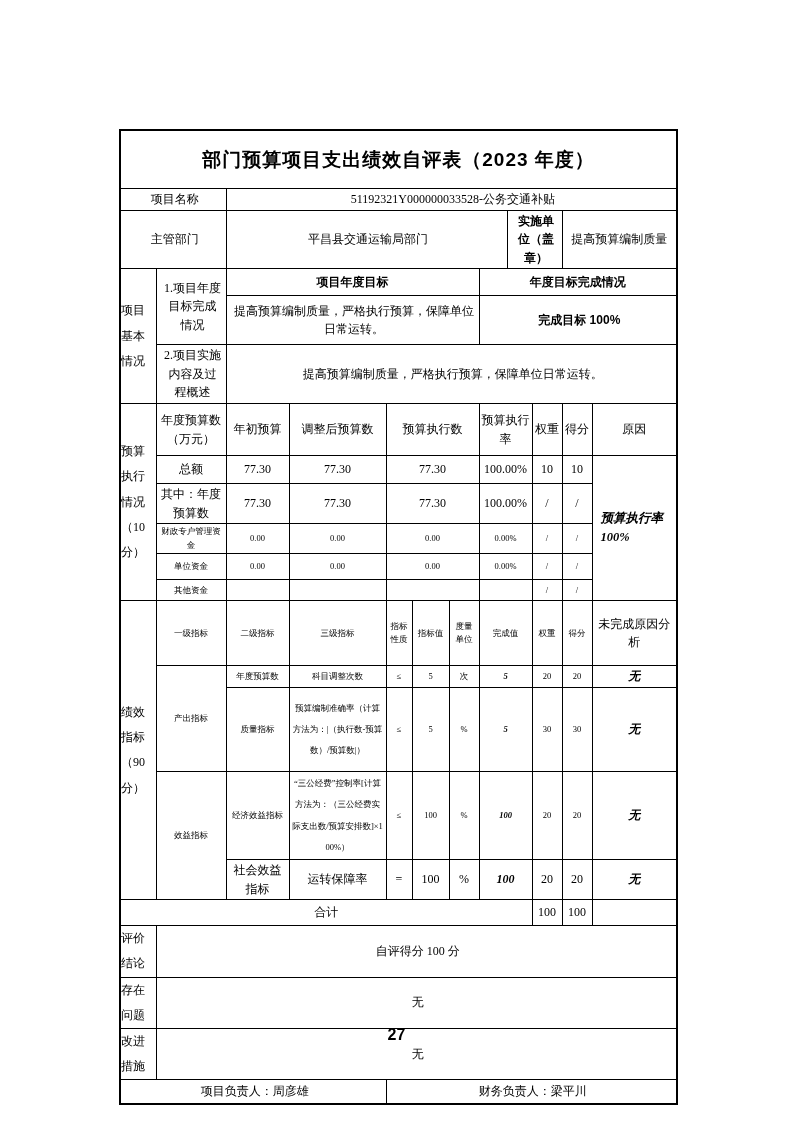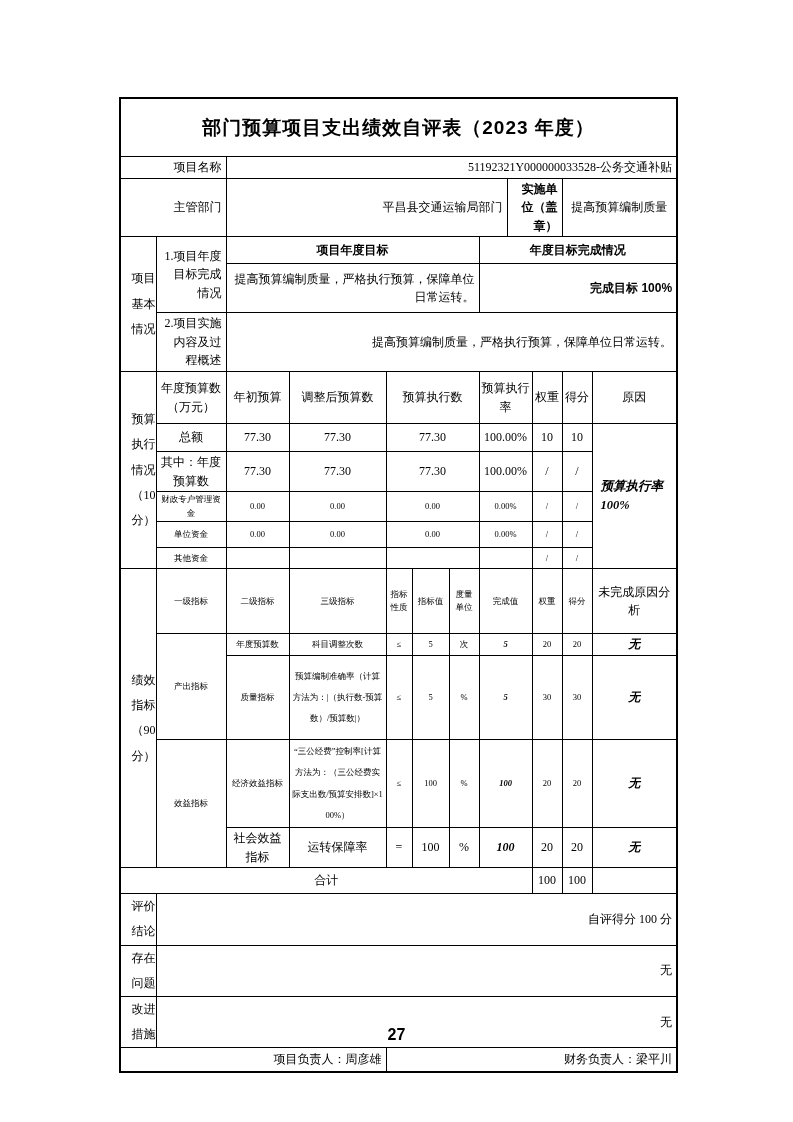--- a/index.html
+++ b/index.html
@@ -1,34 +1,34 @@
 <!DOCTYPE html>
 <html><head>
 <meta charset="utf-8">
 <style>
   html,body{margin:0;padding:0;}
   body{
     width:793px;height:1122px;background:#ffffff;position:relative;
     font-family:"Liberation Serif","DejaVu Serif",serif;color:#000;
   }
   .sheet{position:absolute;left:119px;top:97px;}
-  table{border-collapse:collapse;table-layout:fixed;width:557px;border:2px solid #000;}
+  table{border-collapse:collapse;table-layout:fixed;width:557px;border:2px solid #000;margin-top:32px;}
   td{border:1px solid #000;vertical-align:middle;font-size:12px;line-height:1.55;
      overflow:hidden;word-break:break-all;padding:1px 2px;}
   td.title{
     font-family:"Liberation Sans","DejaVu Sans",sans-serif;
     font-weight:bold;font-size:19px;text-align:center;letter-spacing:1px;
   }
   td.c{text-align:center;}
-  td.l{text-align:right;padding-left:7px;padding-right:4px;}
+  td.l{text-align:center;padding-left:7px;padding-right:4px;}
   td.b{font-family:"Liberation Sans","DejaVu Sans",sans-serif;font-weight:bold;}
   td.sm{font-size:8.5px;line-height:1.6;}
   td.sp{line-height:2.5;}
   td.it{font-style:italic;font-weight:600;}
-  td.lbl{white-space:pre-line;text-align:right;line-height:2.1;padding:0;}
+  td.lbl{white-space:pre-line;text-align:left;line-height:2.1;padding:0;}
   td.reason{font-size:12.5px;padding:0 8px;text-align:left;}
   .pageno{
     position:absolute;left:0;top:1026px;width:100%;text-align:center;
     font-family:"Liberation Sans","DejaVu Sans",sans-serif;font-size:16px;font-weight:bold;
   }
 </style>
 </head>
 <body>
 
 <div class="sheet">

